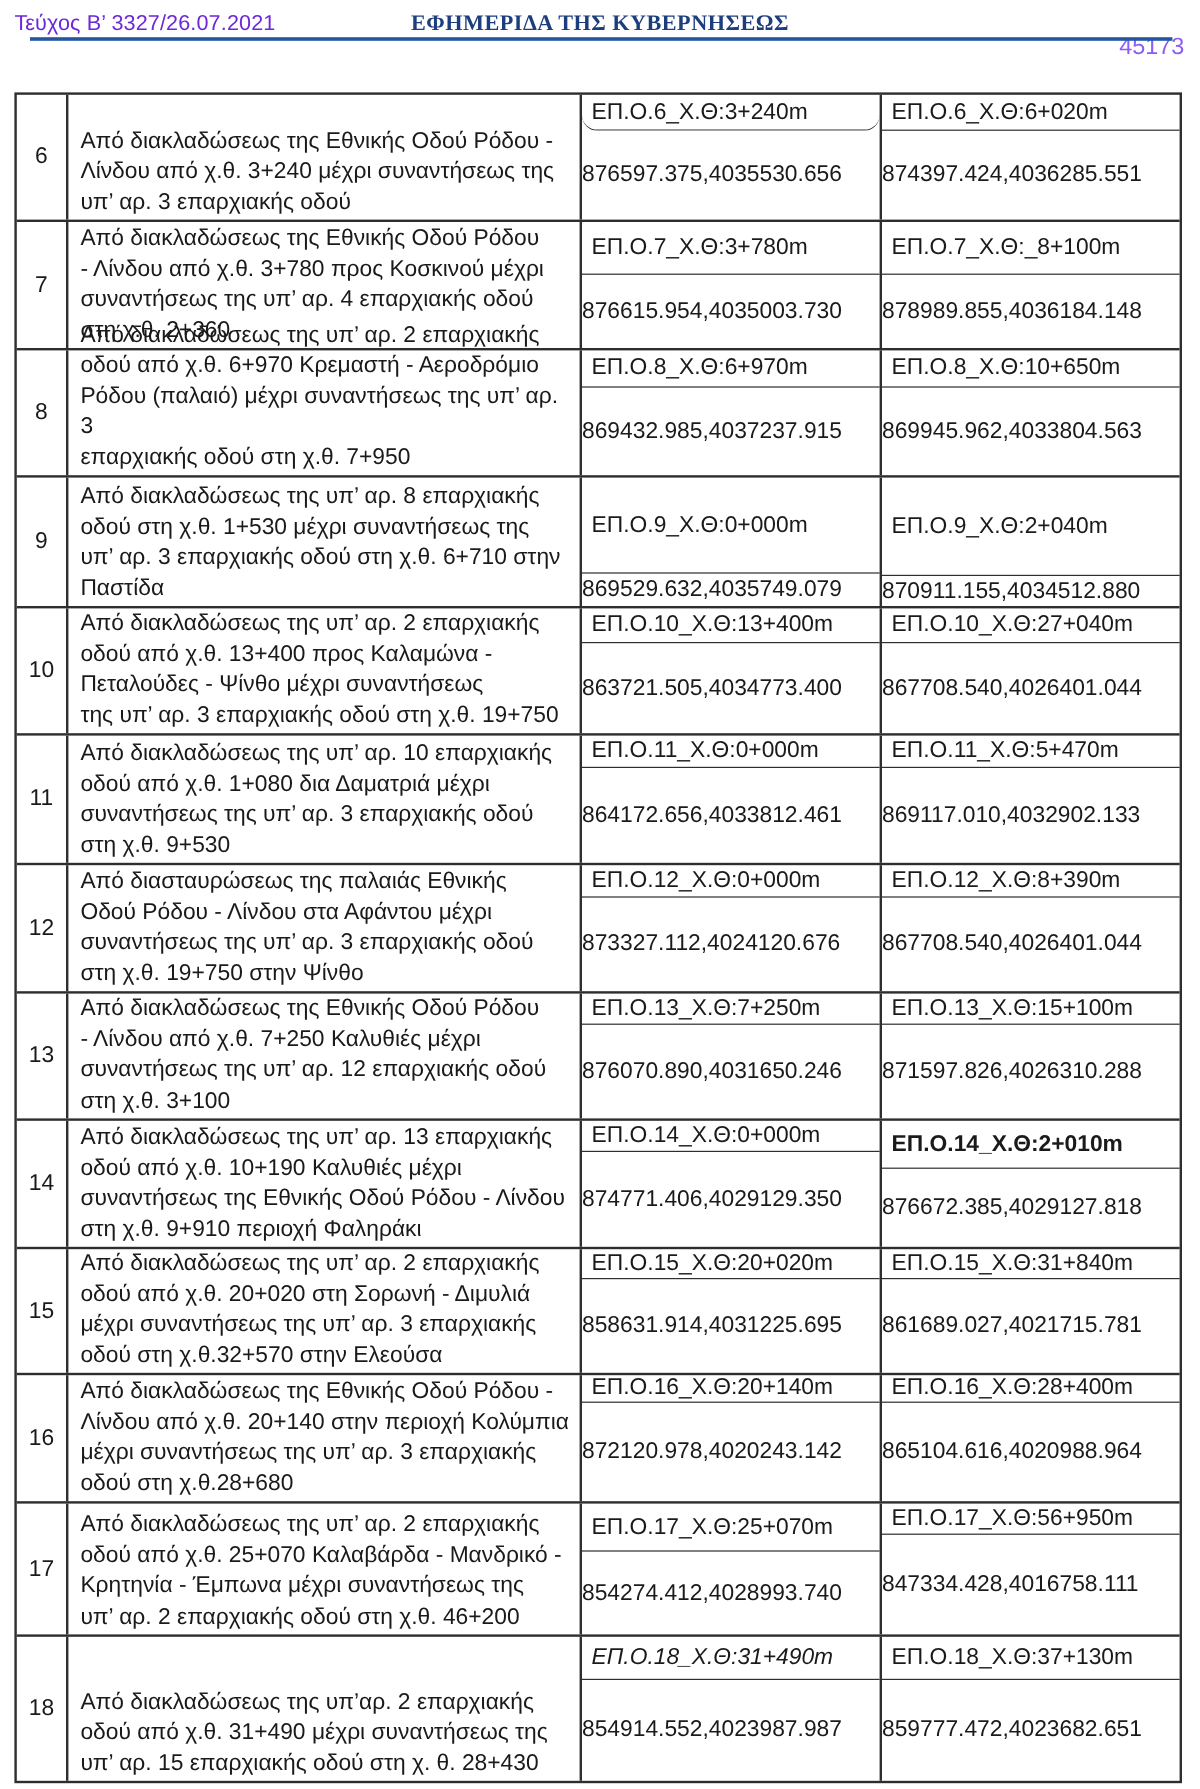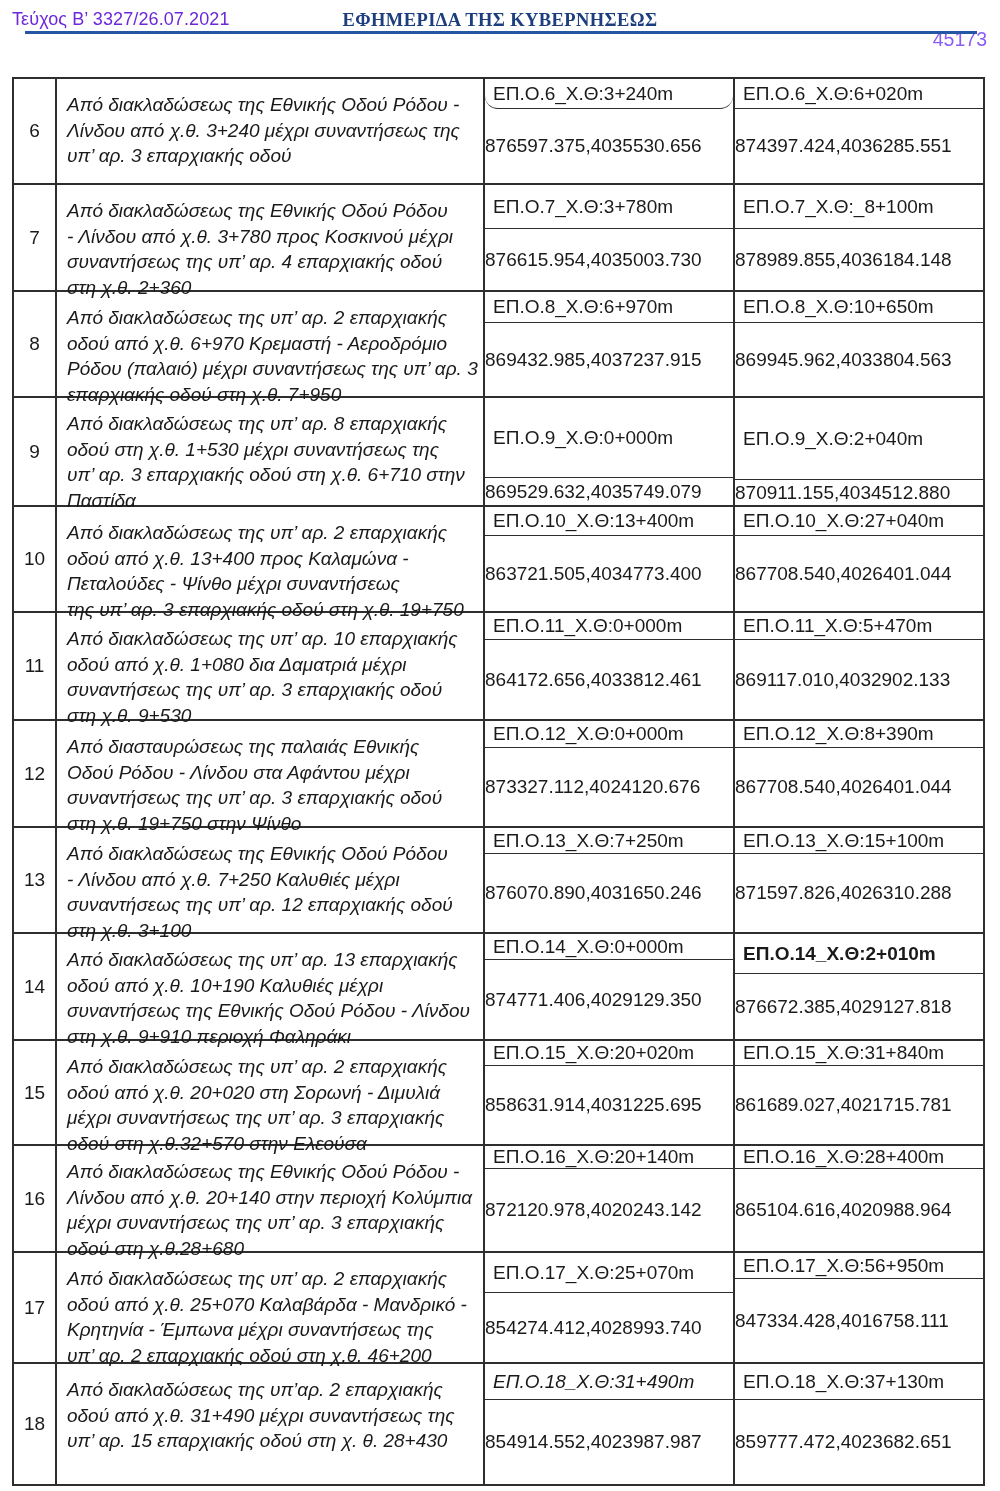--- a/index.html
+++ b/index.html
@@ -83,23 +83,22 @@
     border-right: 2px solid var(--line-color);
     display: flex;
     align-items: center;
     justify-content: center;
   }
   .desc {
     width: 428px;
     min-width: 428px;
     border-right: 2px solid var(--line-color);
     display: flex;
-    align-items: flex-start;
+    align-items: flex-end;
     padding: 13px 4px 2px 10px;
-    font-style: italic;
   }
   .desc-text {
     white-space: pre-line;
     line-height: 25.5px;
   }
   .coords {
     flex: 1;
     display: flex;
   }
   .coord-col {

